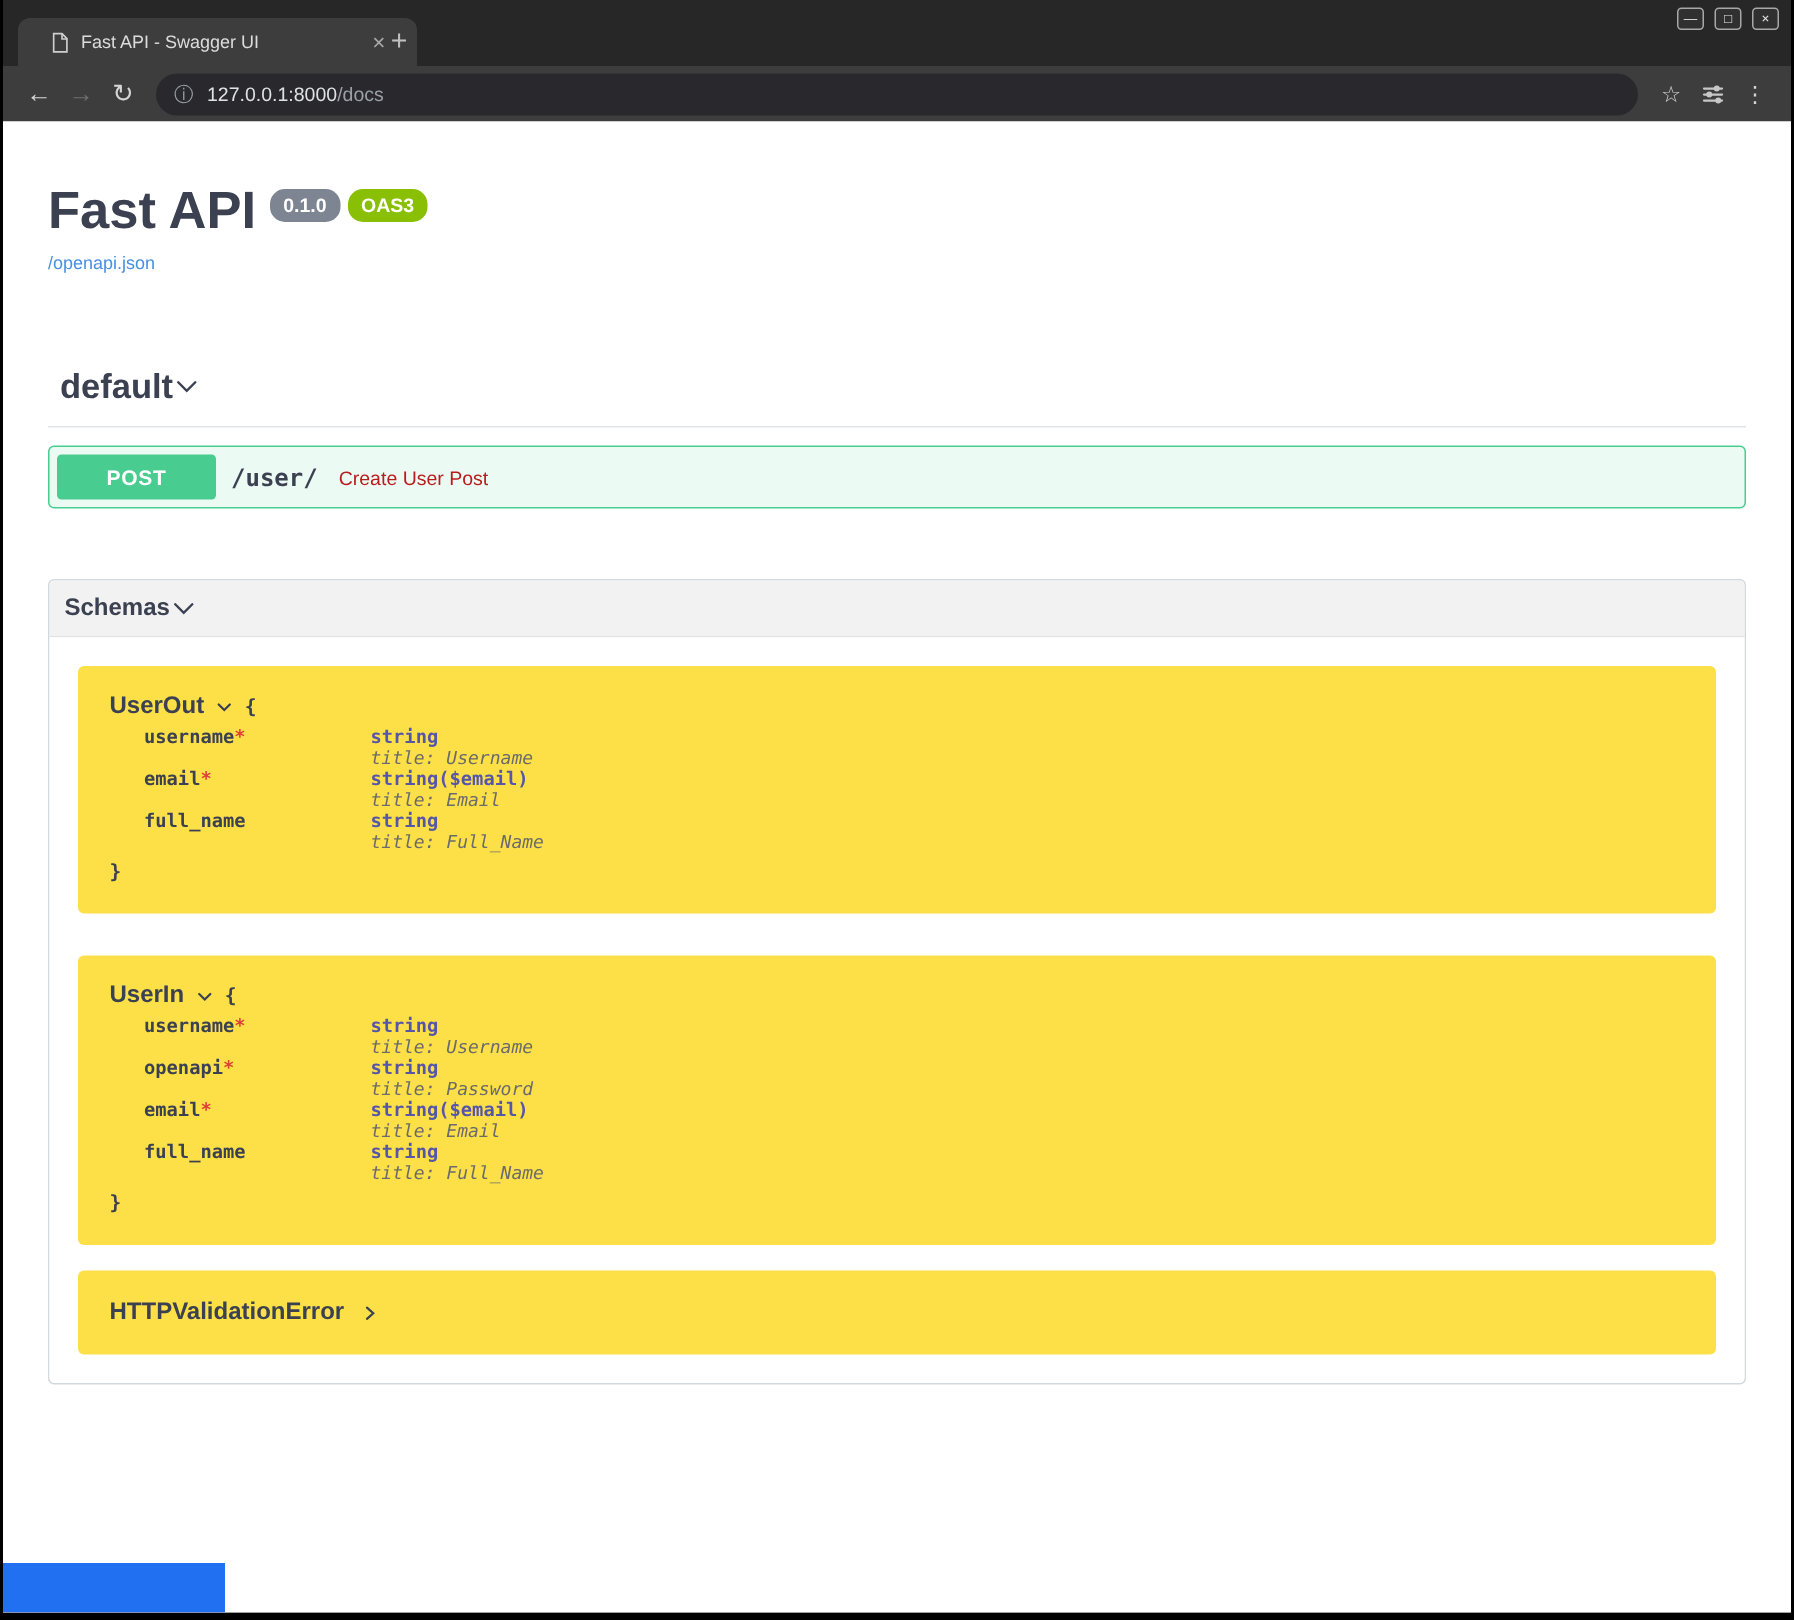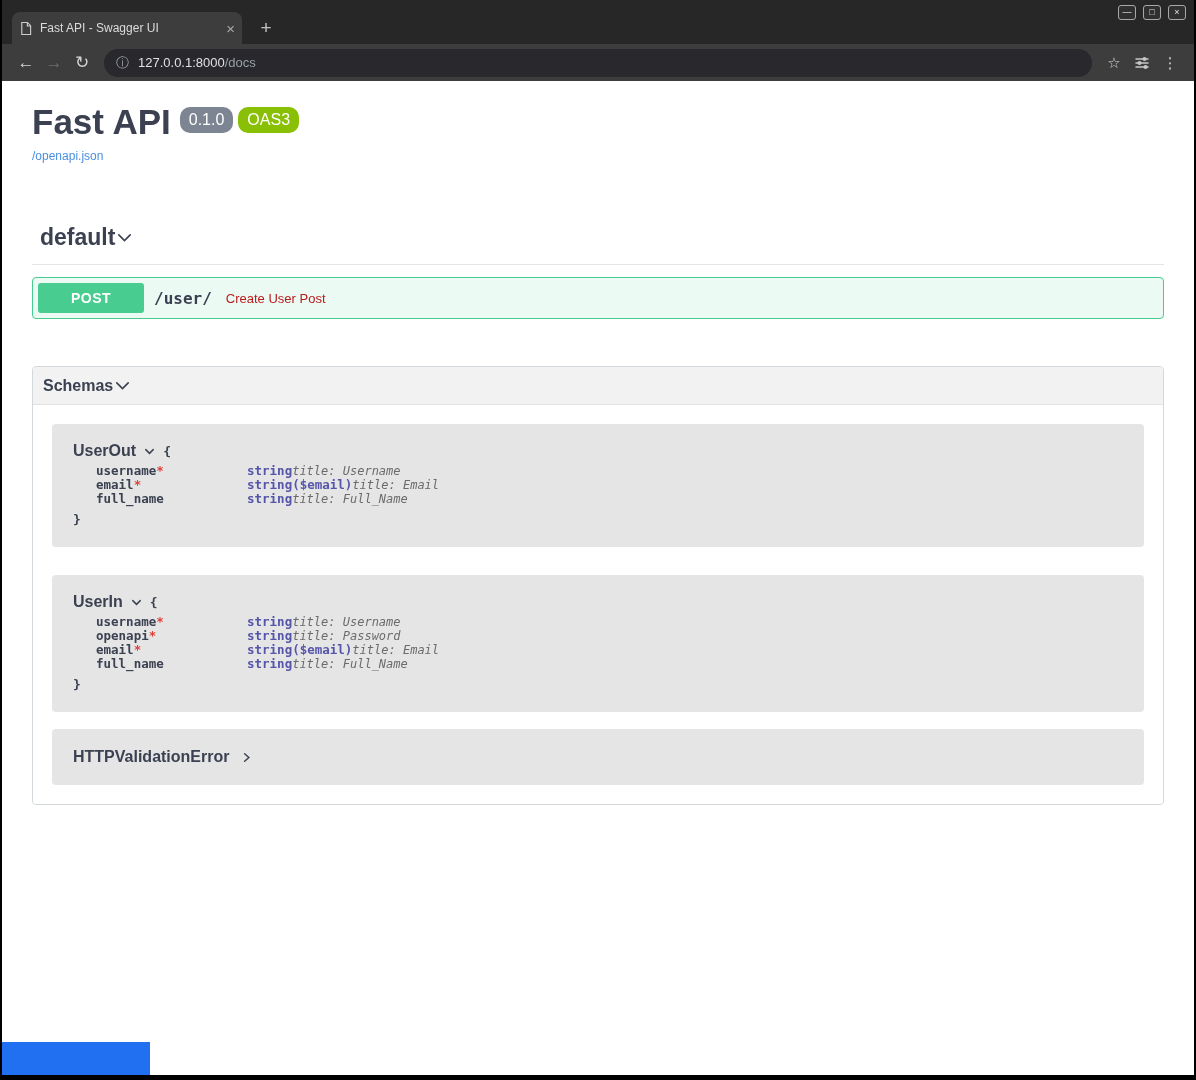--- a/index.html
+++ b/index.html
@@ -2,72 +2,72 @@
 <html style="--post-green: #49cc90; --badge-version-bg: #7d8492; --badge-oas-bg: #89bf04; --link-blue: #4990e2; --heading-text: #3b4151; --prop-type: #5555aa; --prop-title: #6b6b6b; --required-star: #e0403a; --status-popup-blue: #2170f2;"><head>
 <meta charset="utf-8">
 <style>
   *{box-sizing:border-box;margin:0;padding:0}
   html,body{width:1196px;height:1080px}
   body{background:#000;position:relative;overflow:hidden;font-family:"Liberation Sans",sans-serif}
   .window{position:absolute;left:2px;top:0;width:1192px;height:1075px;background:#fff;display:flex;flex-direction:column;overflow:hidden}
 
   
   .titlebar{height:44px;background:#272727;position:relative;flex:none}
-  .tab{position:absolute;left:10px;bottom:0;width:230px;height:32px;background:#3d3d3d;border-radius:8px 8px 0 0;display:flex;align-items:center;padding:0 7px;gap:8px}
+  .tab{position:absolute;left:10px;bottom:0;width:266px;height:32px;background:#3d3d3d;border-radius:8px 8px 0 0;display:flex;align-items:center;padding:0 21px;gap:8px}
   .tab-title{color:#dcdcdc;font-size:12px;flex:1;white-space:nowrap;overflow:hidden}
   .tab-close{color:#a8a8a8;font-size:15px;line-height:1;cursor:default}
   .newtab{position:absolute;left:250px;bottom:2px;width:28px;height:28px;color:#c0c0c0;font-size:19px;display:flex;align-items:center;justify-content:center;border-radius:50%}
   .wcontrols{position:absolute;top:5px;right:8px;display:flex;gap:7px}
   .wc{width:18px;height:15px;border:1px solid #a8a8a8;border-radius:3px;color:#e3e3e3;font-size:9px;line-height:1;display:flex;align-items:center;justify-content:center;background:#303030}
 
   
   .toolbar{height:37px;background:#3d3d3d;display:flex;align-items:center;padding:0 10px;flex:none}
   .navbtn{width:28px;height:28px;display:flex;align-items:center;justify-content:center;color:#d5d5d5;font-size:17px;border-radius:50%;flex:none}
   .navbtn.disabled{color:#6e6e6e}
   .omnibox{flex:1;height:28px;background:#29292d;border-radius:14px;margin:0 8px;display:flex;align-items:center;padding:0 12px;gap:9px;font-size:13px;min-width:0}
   .info-icon{color:#9aa0a6;font-size:13px;flex:none}
   .url{white-space:nowrap;overflow:hidden}
   .url-host{color:#dfe1e5}
   .url-path{color:#9aa0a6}
 
   
   .content{flex:1;background:#fff;overflow:hidden;position:relative;color:#3b4151}
   .swagger{padding:0 30px}
-  .info{margin-top:23px}
+  .info{margin-top:42px}
   .api-title{font-size:35px;font-weight:700;color:#3b4151;display:flex;align-items:flex-start;line-height:36px}
-  .badge{font-size:16px;font-weight:400;color:#fff;padding:2px 9px;border-radius:10px;line-height:1.4;margin-top:3px}
+  .badge{font-size:13px;font-weight:700;color:#fff;padding:2px 9px;border-radius:10px;line-height:1.4;margin-top:3px}
   .badge.version{background:var(--badge-version-bg,#7d8492);margin-left:9px}
   .badge.oas{background:var(--badge-oas-bg,#89bf04);margin-left:5px}
   .spec-link{display:inline-block;margin-top:9px;font-size:12px;color:var(--link-blue,#4990e2);text-decoration:none;cursor:pointer}
 
   .tag-row{margin-top:52px;display:flex;align-items:center;padding:8px 10px 13px 8px;border-bottom:1px solid #e3e6e8;cursor:pointer}
   .tag-title{font-size:23px;font-weight:600;color:#3b4151}
 
   .opblock{margin-top:12px;border:1px solid var(--post-green,#49cc90);background:rgba(73,204,144,.1);border-radius:4px;display:flex;align-items:center;padding:5px;cursor:pointer}
   .method{width:106px;text-align:center;background:var(--post-green,#49cc90);color:#fff;font-weight:700;font-size:14px;padding:7px 6px;border-radius:3px;letter-spacing:.5px}
   .op-path{font-family:"DejaVu Sans Mono",monospace;font-weight:700;font-size:16px;margin-left:10px;color:#3b4151}
   .op-summary{font-size:13px;margin-left:14px;color:#b91c1c}
 
   .models{margin-top:47px;border:1px solid #d3d8dc;border-radius:4px;margin-bottom:40px}
   .models-header{height:38px;background:#f2f2f2;border-bottom:1px solid #e2e2e2;display:flex;align-items:center;justify-content:flex-start;padding:0 20px 0 10px;border-radius:4px 4px 0 0;cursor:pointer}
   .models-header .mh-title{font-size:16px;font-weight:700;color:#3b4151}
   .models-body{padding:19px;background:#fff;border-radius:0 0 4px 4px}
-  .model{background:#e5e5e5;border-radius:4px;padding:18px 20px 20px 21px}
+  .model{background:#fde047;border-radius:4px;padding:18px 20px 20px 21px}
   .model.m1{margin-bottom:28px}
   .model.m2{margin-bottom:17px}
   .model.m3{margin-bottom:17px}
   .model.m4{margin-bottom:0}
   .model-head{display:flex;align-items:center;gap:7px;cursor:pointer}
   .model-name{font-size:16px;font-weight:700;color:#3b4151}
   .brace{font-family:"DejaVu Sans Mono",monospace;font-weight:700;font-size:13px;color:#3b4151}
   .props{margin-left:23px;margin-top:4px}
   .prop-row{display:flex}
   .prop-name{width:151px;font-family:"DejaVu Sans Mono",monospace;font-size:12.5px;font-weight:700;color:#3b4151;line-height:14px;flex:none}
   .star{color:var(--required-star,#e0403a)}
-  .prop-detail{display:flex;flex-direction:row}
+  .prop-detail{display:flex;flex-direction:column}
   .prop-type{font-family:"DejaVu Sans Mono",monospace;font-size:12.5px;font-weight:600;color:var(--prop-type,#5555aa);line-height:14px}
   .prop-title{font-family:"DejaVu Sans Mono",monospace;font-size:12px;font-style:italic;color:var(--prop-title,#6b6b6b);line-height:14px}
   .close-brace{margin-top:6px}
   .model.collapsed{display:flex;align-items:center;gap:11px;padding:19px 20px 19px 21px;cursor:pointer}
 
   .status-popup{position:absolute;left:0;bottom:0;width:148px;height:33px;background:var(--status-popup-blue,#2170f2)}
   svg{display:block}
 </style>
 </head>
 <body>

